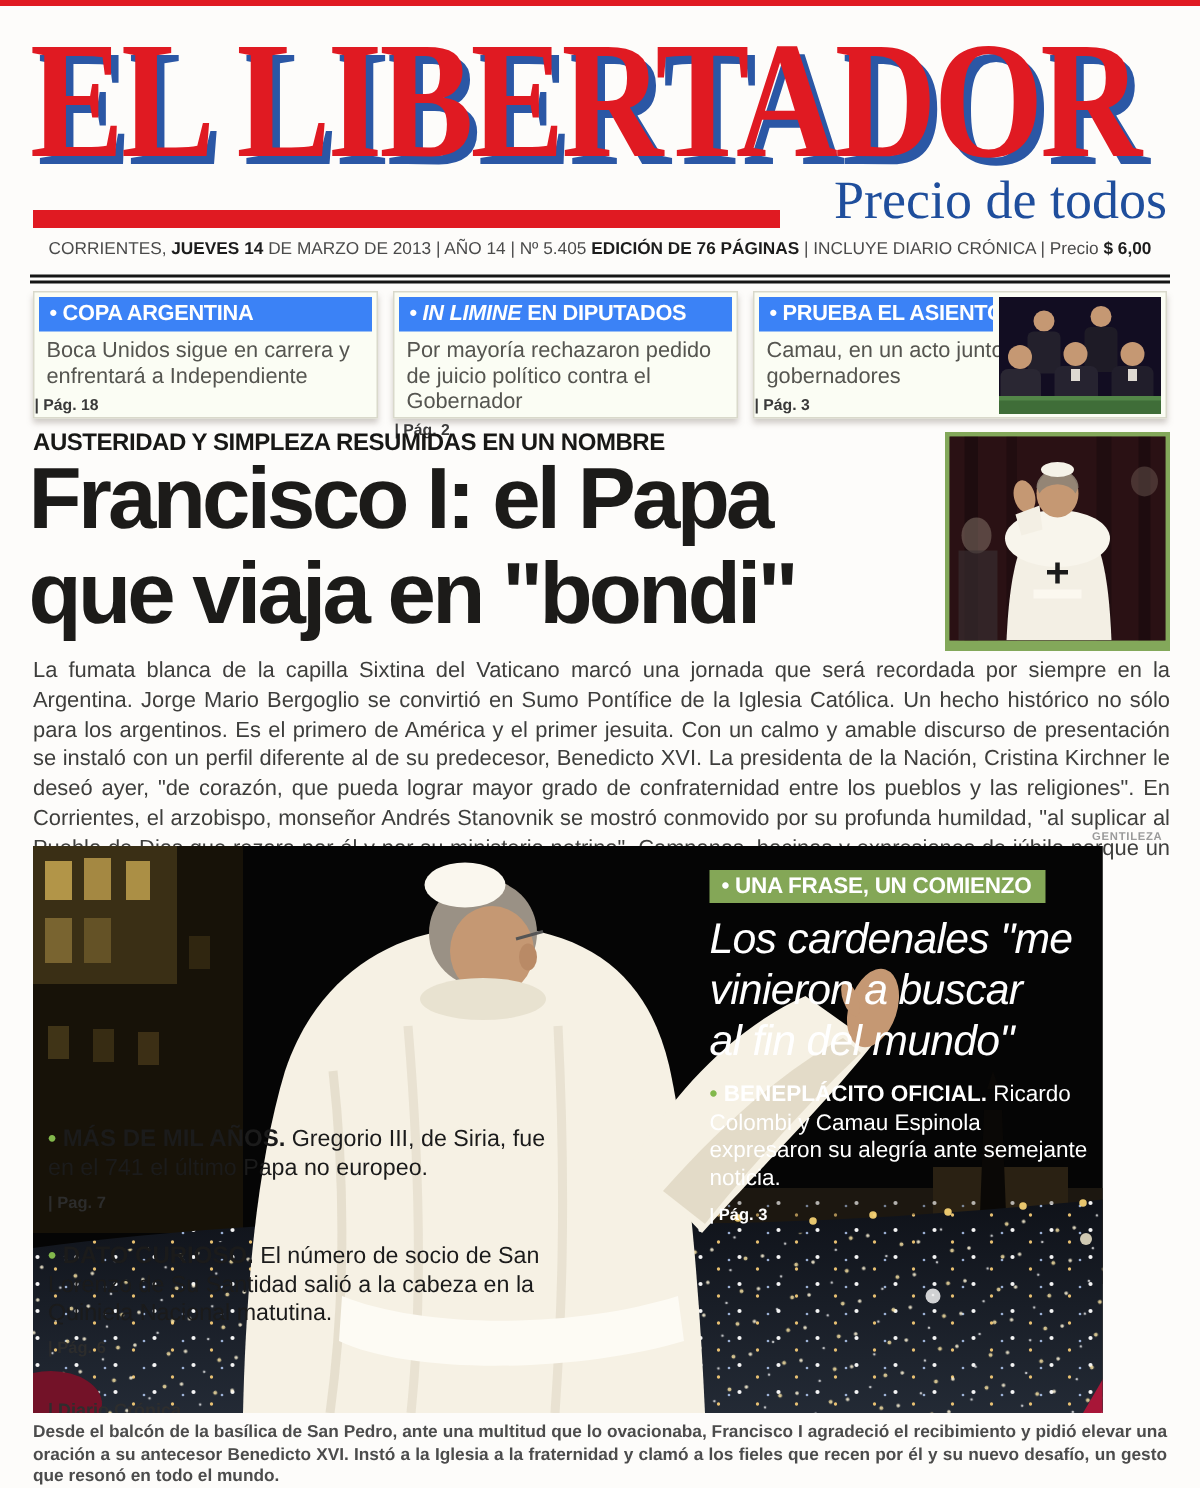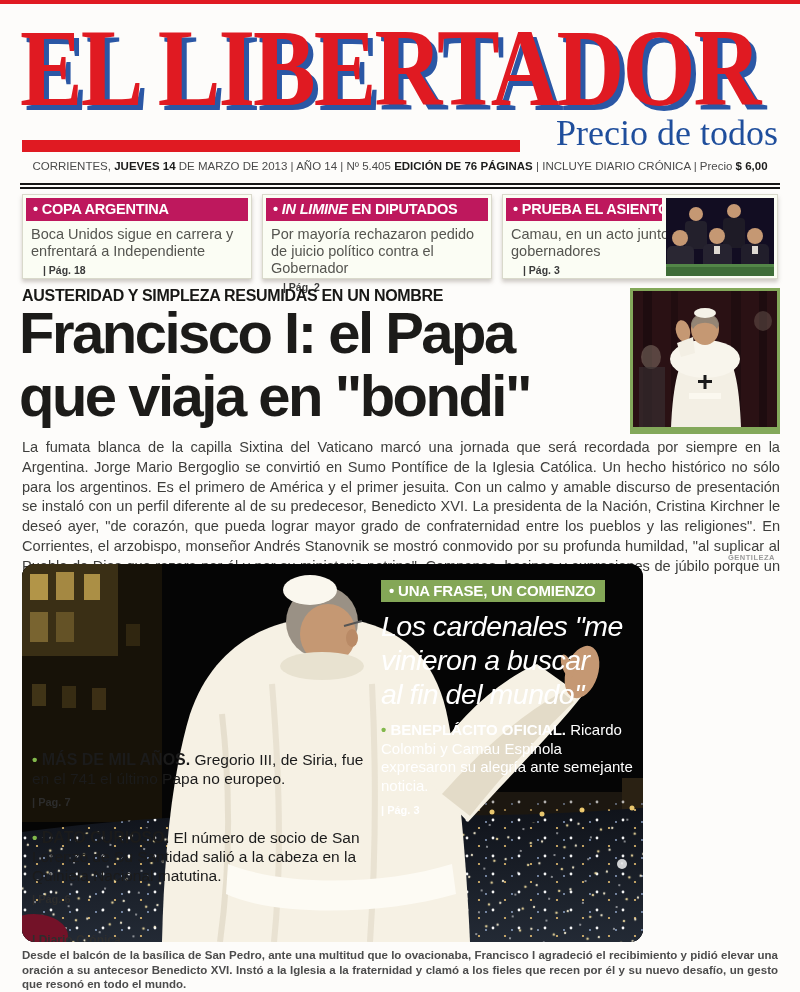--- a/index.html
+++ b/index.html
@@ -28,46 +28,46 @@
   }
   .dateline b { color:#1c1c1c; }
   .double-rule { position:absolute; top:183px; left:20px; width:760px; height:6px;
     border-top:2px solid #151515; border-bottom:2px solid #151515; }
 
   .tz { position:absolute; top:194px; height:85px; background:#fbfdf4;
     border:1px solid #d9d9cb; box-shadow:0 3px 4px rgba(120,110,100,.35); }
   .tz1 { left:22px;  width:230px; }
   .tz2 { left:262px; width:230px; }
   .tz3 { left:502px; width:276px; }
-  .tz-head { margin:3px 3px 0 3px; height:23px; background:#be185d; color:#fff;
+  .tz-head { margin:3px 3px 0 3px; height:23px; background:#3b82f6; color:#fff;
     font-weight:bold; font-size:14.5px; line-height:23px; padding-left:7px;
     letter-spacing:-0.2px; white-space:nowrap; overflow:hidden; }
   .tz3 .tz-head { margin-right:115px; }
   .tz-head .em { font-style:italic; }
   .tz-body { padding:5px 8px 0 8px; font-size:14.5px; line-height:17px; color:#555550; }
   .tz3 .tz-body { padding-right:64px; }
-  .tz-page { padding:4px 8px 0 20px; font-size:10.5px; font-weight:bold; color:#3a3a3a; }
+  .tz-page { padding:4px 8px 0 0; font-size:10.5px; font-weight:bold; color:#3a3a3a; }
   .tz-photo { position:absolute; top:3px; right:3px; width:108px; height:78px; overflow:hidden; }
   .tz-photo svg { display:block; }
 
   .kicker { position:absolute; left:22px; top:287px; font-size:16px; font-weight:bold;
     letter-spacing:-0.3px; color:#181816; }
   .headline { position:absolute; left:19px; top:301px; width:612px;
     font-weight:bold; color:#1c1b19; font-size:58px; line-height:63px; letter-spacing:-2.5px; }
   .mini-pope { position:absolute; left:630px; top:288px; width:150px; height:146px;
     border:3px solid #83a85a; border-bottom-width:7px; background:#2a1114; overflow:hidden; }
 
   .lead { position:absolute; left:22px; top:438px; width:758px;
     font-size:14.6px; line-height:19.8px; color:#3e3e3c; text-align:justify; }
 
   .photo-credit { position:absolute; right:25px; top:553px; font-size:7.5px;
     color:#9a9a9a; letter-spacing:.5px; font-weight:bold; }
 
-  .main-photo { position:absolute; left:22px; top:564px; width:621px; height:378px;
-    background:#000; overflow:hidden;border-radius:13px; }
+  .main-photo { position:absolute; left:22px; top:564px; width:713px; height:378px;
+    background:#000; overflow:hidden; }
   .main-photo > svg { position:absolute; top:0; left:0; }
 
   .ph-right { position:absolute; top:16px; right:10px; width:252px; color:#fff; }
   .ph-kicker { display:inline-block; background:#84a757; padding:2px 9px 3px 8px;
     font-weight:bold; font-size:15px; letter-spacing:-0.2px; white-space:nowrap; }
   .ph-kicker .bullet { color:#fff; }
   .ph-quote { font-style:italic; font-size:28.5px; line-height:34px; margin-top:7px;
     letter-spacing:-0.5px; }
   .ph-item { margin-top:10px; font-size:15px; line-height:18.5px; }
   .ph-item .ttl { font-weight:bold; font-size:15px; }

